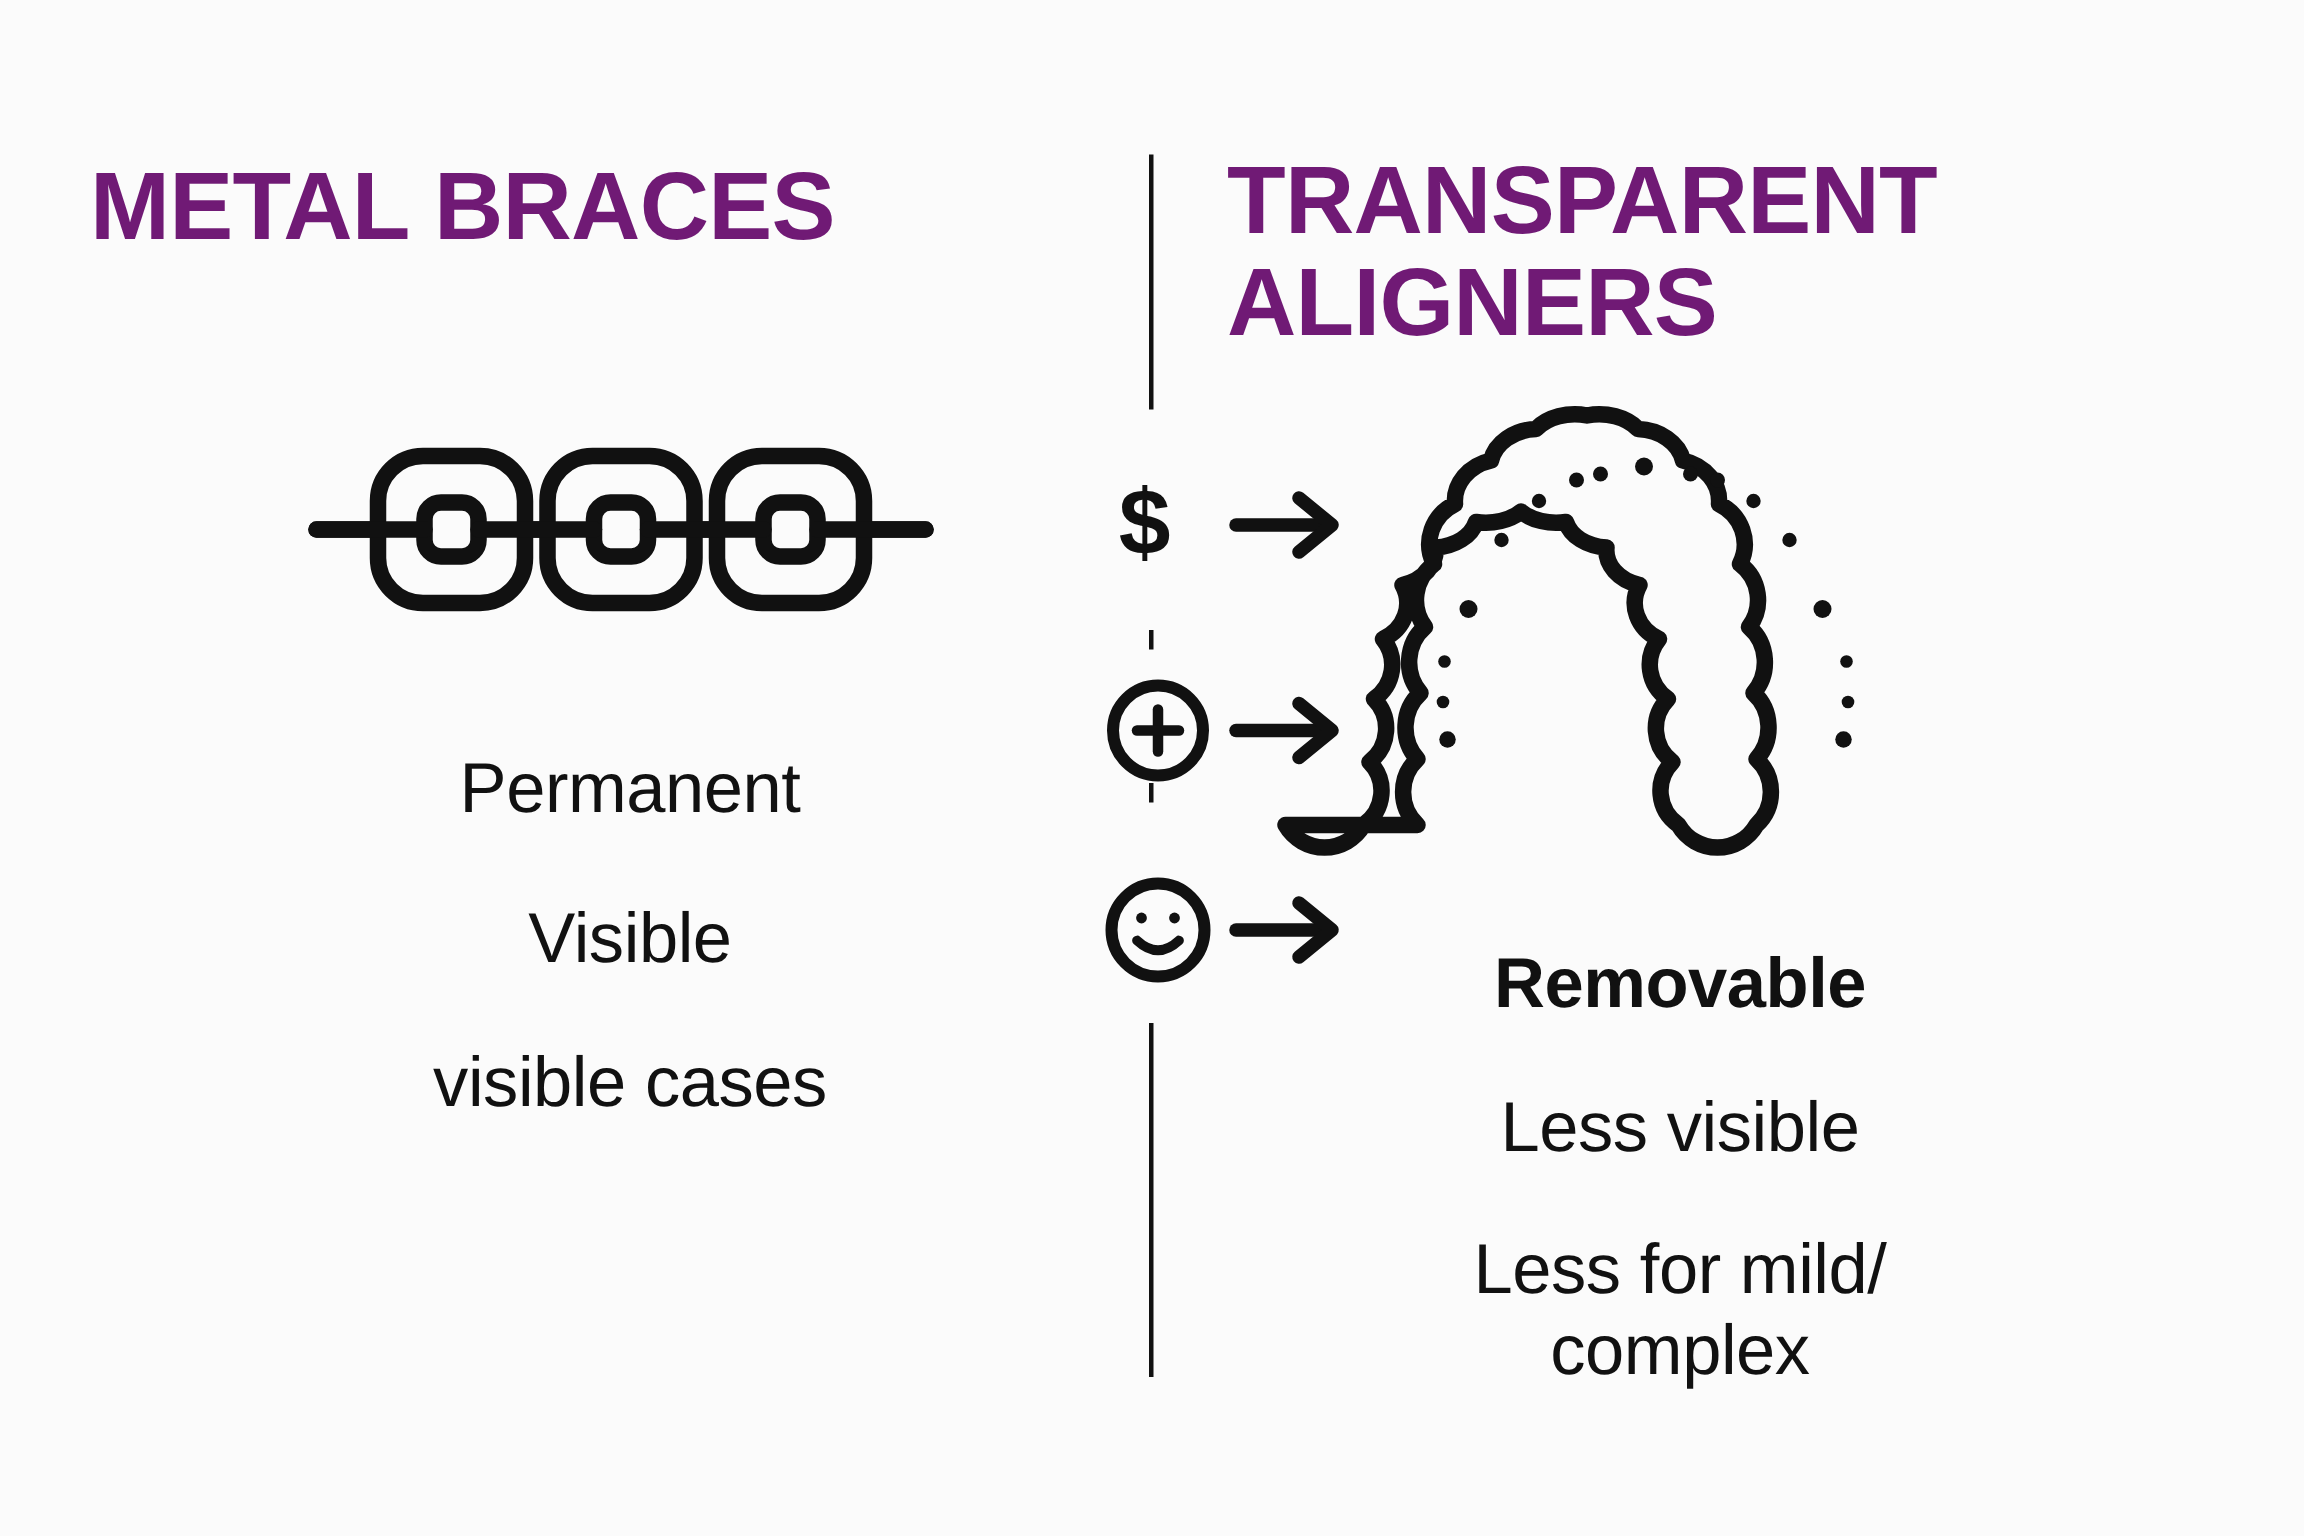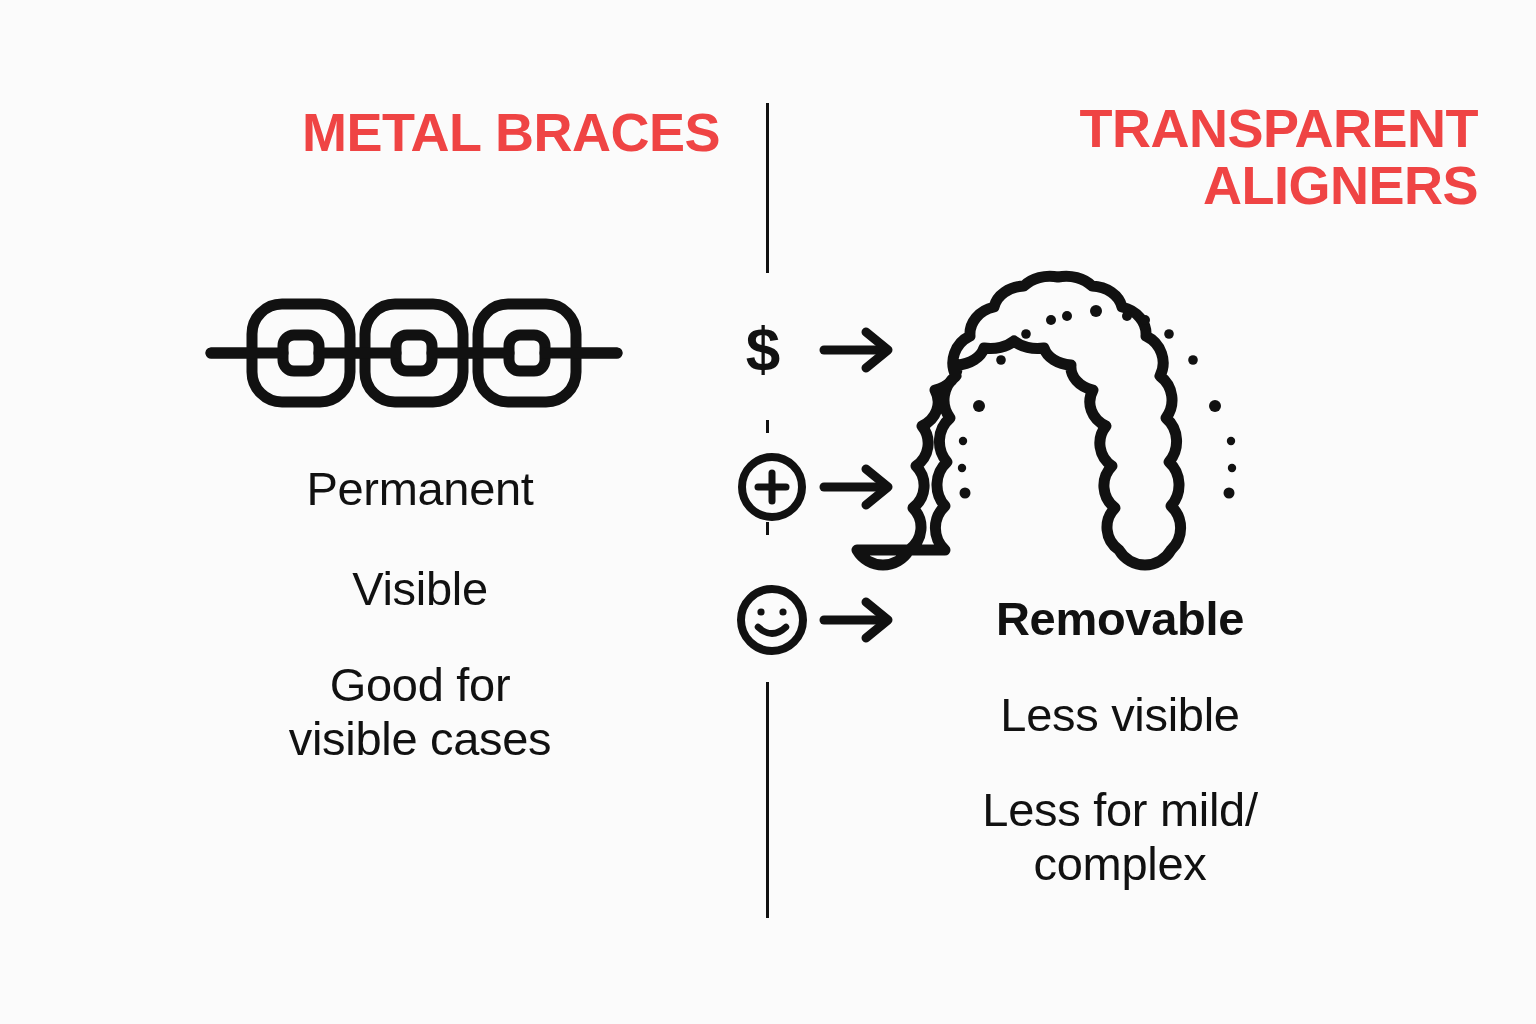--- a/index.html
+++ b/index.html
@@ -18,25 +18,25 @@
 
   .canvas {
     position: absolute;
     inset: 0;
   }
 
   
   .title {
     position: absolute;
     font-weight: bold;
-    font-size: 54px;
+    font-size: 64px;
     letter-spacing: -0.5px;
     line-height: 1.06;
-    text-align: right;
-    color: #ef4444;
+    text-align: left;
+    color: #701a75;
   }
   #title-left {
     left: 60px;
     top: 104px;
     width: 660px;
   }
   #title-right {
     left: 818px;
     top: 100px;
     width: 660px;
@@ -64,20 +64,21 @@
 
   
   .feature {
     position: absolute;
     text-align: center;
     font-size: 47px;
     line-height: 1.14;
     font-weight: 400;
     color: #111111;
     letter-spacing: -0.3px;
+    margin-top: 36px;
   }
   .col-left  { left: 110px; width: 620px; }
   .col-right { left: 810px; width: 620px; }
 
   #feat-left-0  { top: 462px; }
   #feat-left-1  { top: 562px; }
   #feat-left-2  { top: 658px; }
 
   #feat-right-0 { top: 592px; font-weight: bold; }
   #feat-right-1 { top: 688px; }
@@ -254,21 +255,20 @@
       <circle cx="310" cy="138" r="6" fill="#111111" stroke="none"></circle>
       <circle cx="326" cy="173" r="4.2" fill="#111111" stroke="none"></circle>
       <circle cx="327" cy="200" r="4.2" fill="#111111" stroke="none"></circle>
       <circle cx="324" cy="225" r="5.5" fill="#111111" stroke="none"></circle>
     </svg>
   </div>
 
   <div class="feature col-left" id="feat-left-0">Permanent</div>
   <div class="feature col-left" id="feat-left-1">Visible</div>
   <div class="feature col-left" id="feat-left-2">
-      <div>Good for</div>
       <div>visible cases</div>
     </div>
 
   <div class="feature col-right" id="feat-right-0">Removable</div>
   <div class="feature col-right" id="feat-right-1">Less visible</div>
   <div class="feature col-right" id="feat-right-2">
       <div>Less for mild/</div>
       <div>complex</div>
     </div>
 

